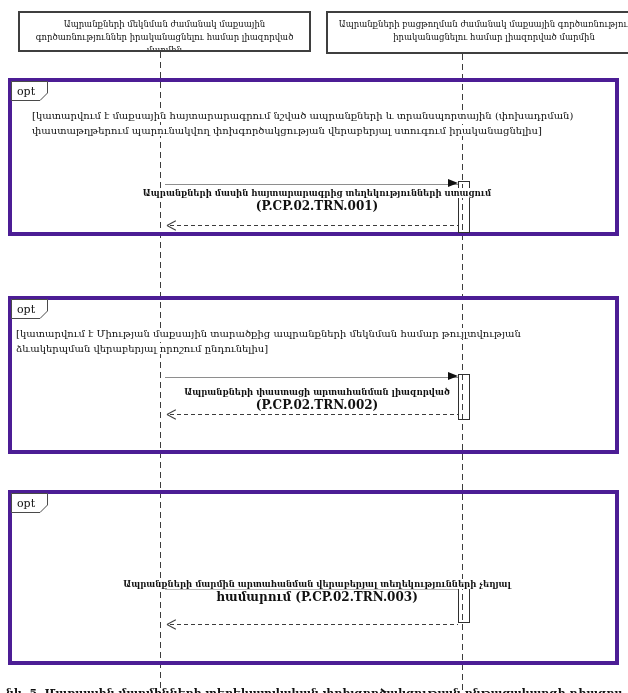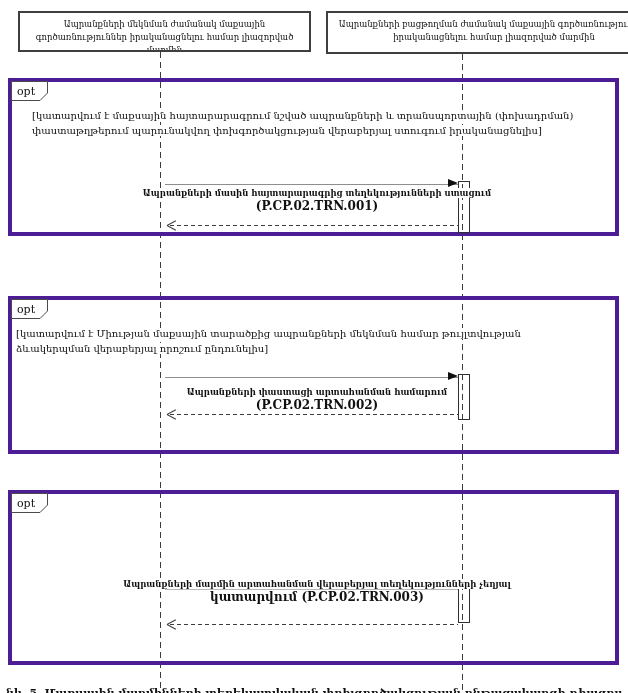--- a/index.html
+++ b/index.html
@@ -83,38 +83,38 @@
 
   <div class="frame" style="left:8px; top:296px; width:611px; height:158px;">
     <svg class="opt-tab" width="40" height="20">
       <polygon points="0.5,0.5 36.5,0.5 36.5,12 29,19.5 0.5,19.5" fill="#ffffff" stroke="#4a4a4a"></polygon>
       <text x="6" y="14">opt</text>
     </svg>
     <div class="guard" style="left:4px; top:26px; width:580px;">
       <span>[կատարվում է Միության մաքսային տարածքից ապրանքների մեկնման համար թույլտվության ձևակերպման վերաբերյալ որոշում ընդունելիս]</span>
     </div>
     <div class="msg" style="left:130px; top:59px; width:350px;">
-      <span class="arm"><span>Ապրանքների փաստացի արտահանման համարում</span></span>
+      <span class="arm"><span>Ապրանքների փաստացի արտահանման լիազորված</span></span>
       <span class="code"><span>(P.CP.02.TRN.002)</span></span>
     </div>
     <div class="line-solid" style="left:153px; top:77px; width:293px;"></div>
     <div class="head-filled" style="left:436px; top:72px;"></div>
     <div class="activation" style="left:446px; top:74px; height:46px;"></div>
     <div class="line-dashed" style="left:158px; top:114px; width:288px;"></div>
     <div class="head-open" style="left:155px; top:108px;"></div>
   </div>
 
   <div class="frame" style="left:8px; top:490px; width:611px; height:175px;">
     <svg class="opt-tab" width="40" height="20">
       <polygon points="0.5,0.5 36.5,0.5 36.5,12 29,19.5 0.5,19.5" fill="#ffffff" stroke="#4a4a4a"></polygon>
       <text x="6" y="14">opt</text>
     </svg>
     <div class="msg" style="left:110px; top:57px; width:390px;">
       <span class="arm"><span>Ապրանքների մարմին արտահանման վերաբերյալ տեղեկությունների չեղյալ</span></span>
-      <span class="code"><span>կատարվում (P.CP.02.TRN.003)</span></span>
+      <span class="code"><span>համարում (P.CP.02.TRN.003)</span></span>
     </div>
     <div class="line-solid faint" style="left:153px; top:95px; width:293px;"></div>
     <div class="activation" style="left:446px; top:87px; height:42px;"></div>
     <div class="line-dashed" style="left:158px; top:130px; width:288px;"></div>
     <div class="head-open" style="left:155px; top:124px;"></div>
   </div>
 
   <div class="caption">նկ. 5. Մաքսային մարմինների տեղեկատվական փոխգործակցության ընթացակարգի դիագրամ</div>
 
 </div>

